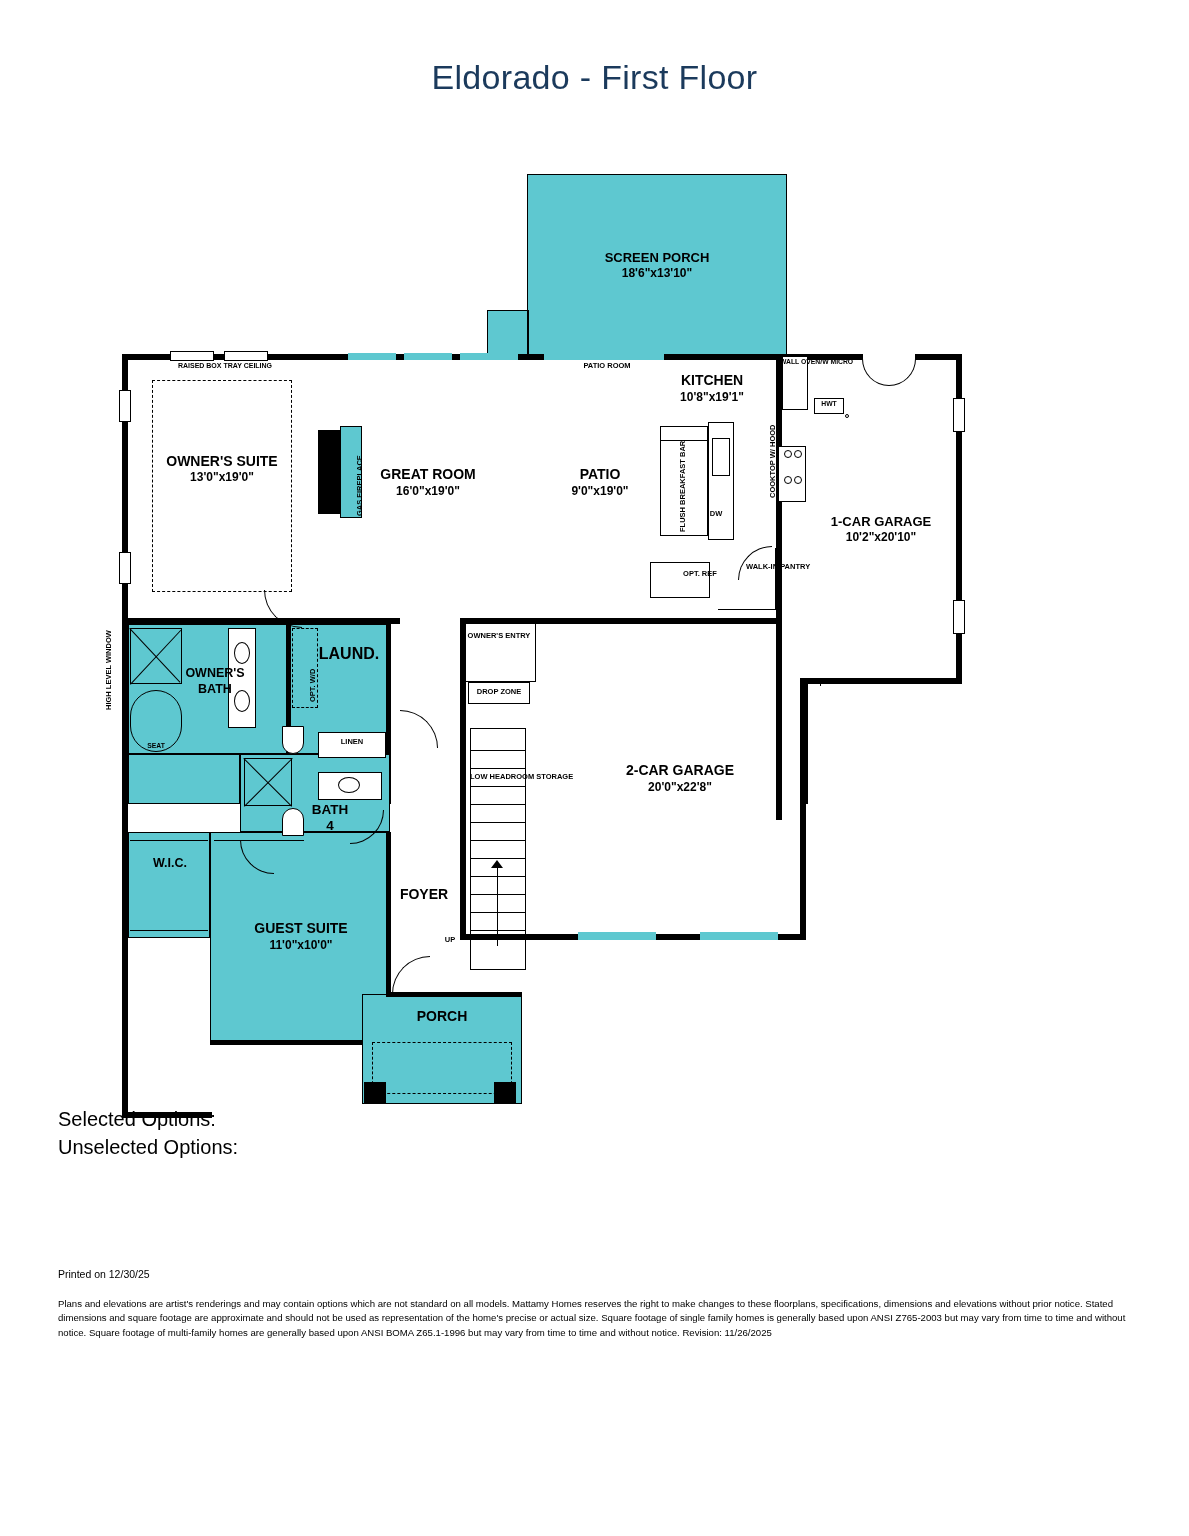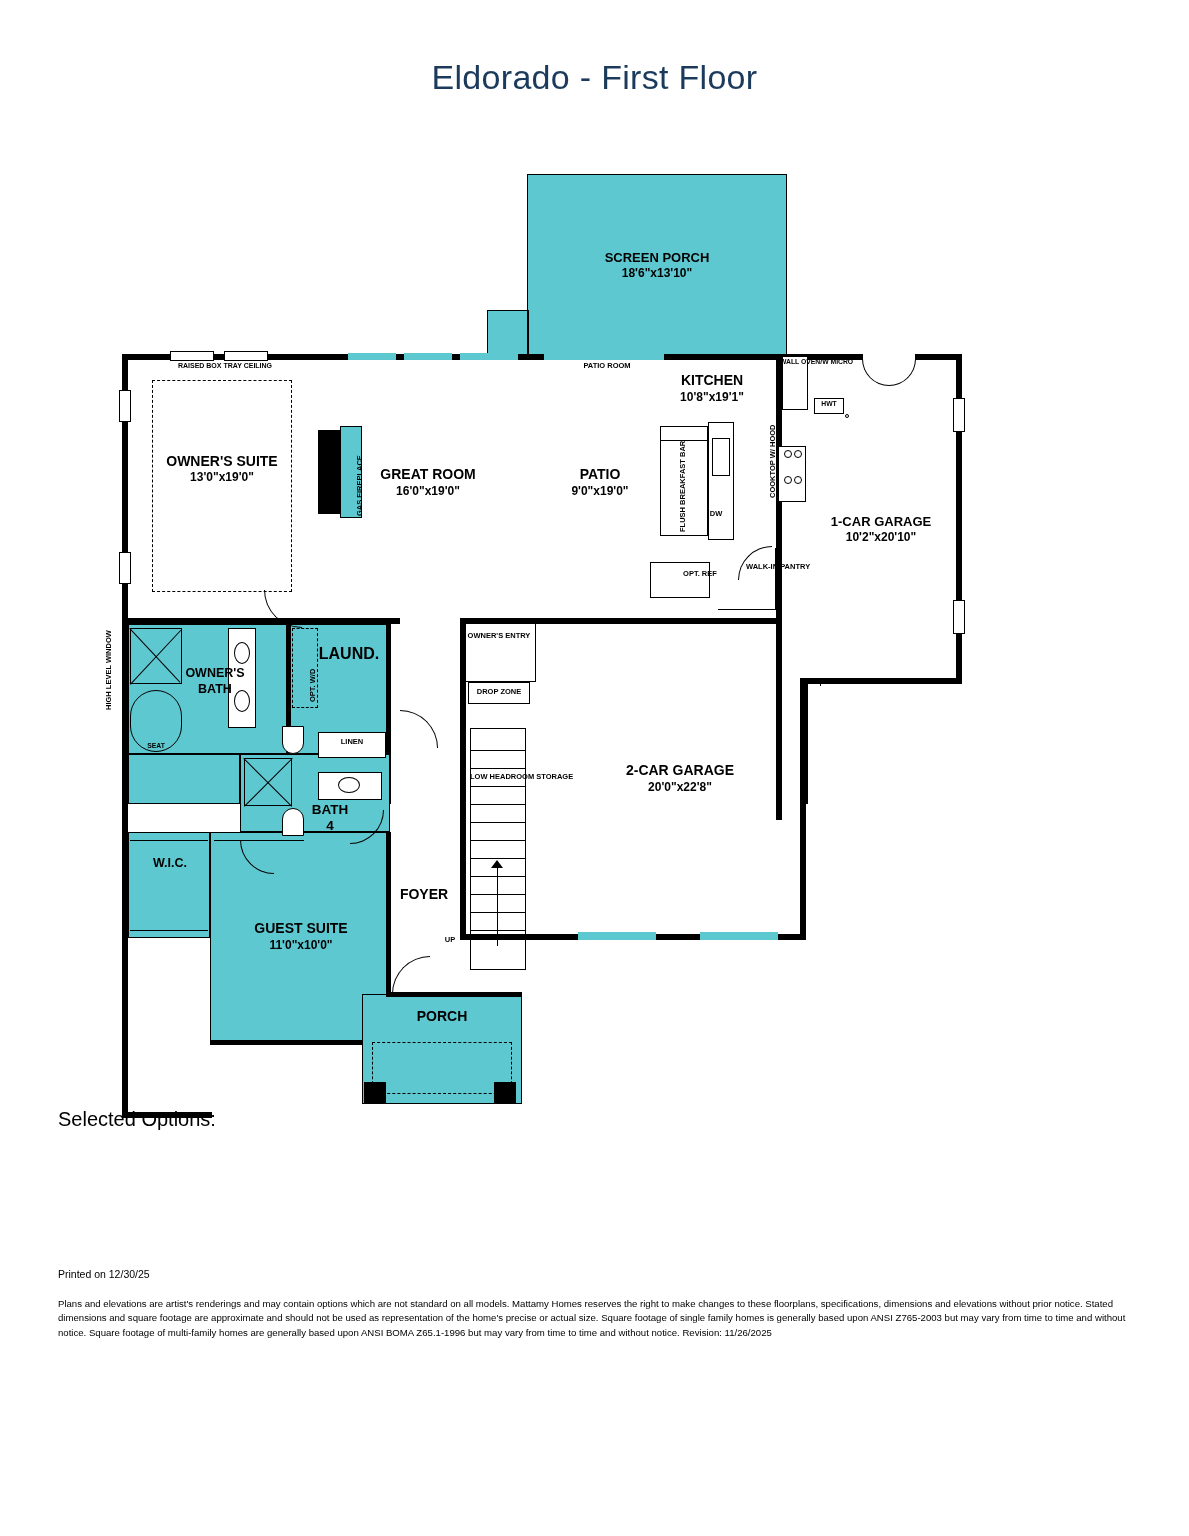--- a/index.html
+++ b/index.html
@@ -341,16 +341,17 @@
   </div>
 
   <div class="thinline" style="left:800px; top:532px; width:6px; height:2px;"></div>
   <div class="thinline" style="left:806px; top:532px; width:152px; height:2px;"></div>
   <div class="thinline" style="left:806px; top:534px; width:2px; height:120px;"></div>
   <div class="thinline" style="left:820px; top:534px; width:1px; height:2px;"></div>
 </div>
 
 <div id="notes">
   <div class="hdr">Selected Options:</div>
+  <div class="hdr">Unselected Options:</div>
 </div>
 
 <div id="printed">Printed on 12/30/25</div>
 <div id="disclaimer">Plans and elevations are artist's renderings and may contain options which are not standard on all models. Mattamy Homes reserves the right to make changes to these floorplans, specifications, dimensions and elevations without prior notice. Stated dimensions and square footage are approximate and should not be used as representation of the home's precise or actual size. Square footage of single family homes is generally based upon ANSI Z765-2003 but may vary from time to time and without notice. Square footage of multi-family homes are generally based upon ANSI BOMA Z65.1-1996 but may vary from time to time and without notice. Revision: 11/26/2025</div>
 
 </body></html>

